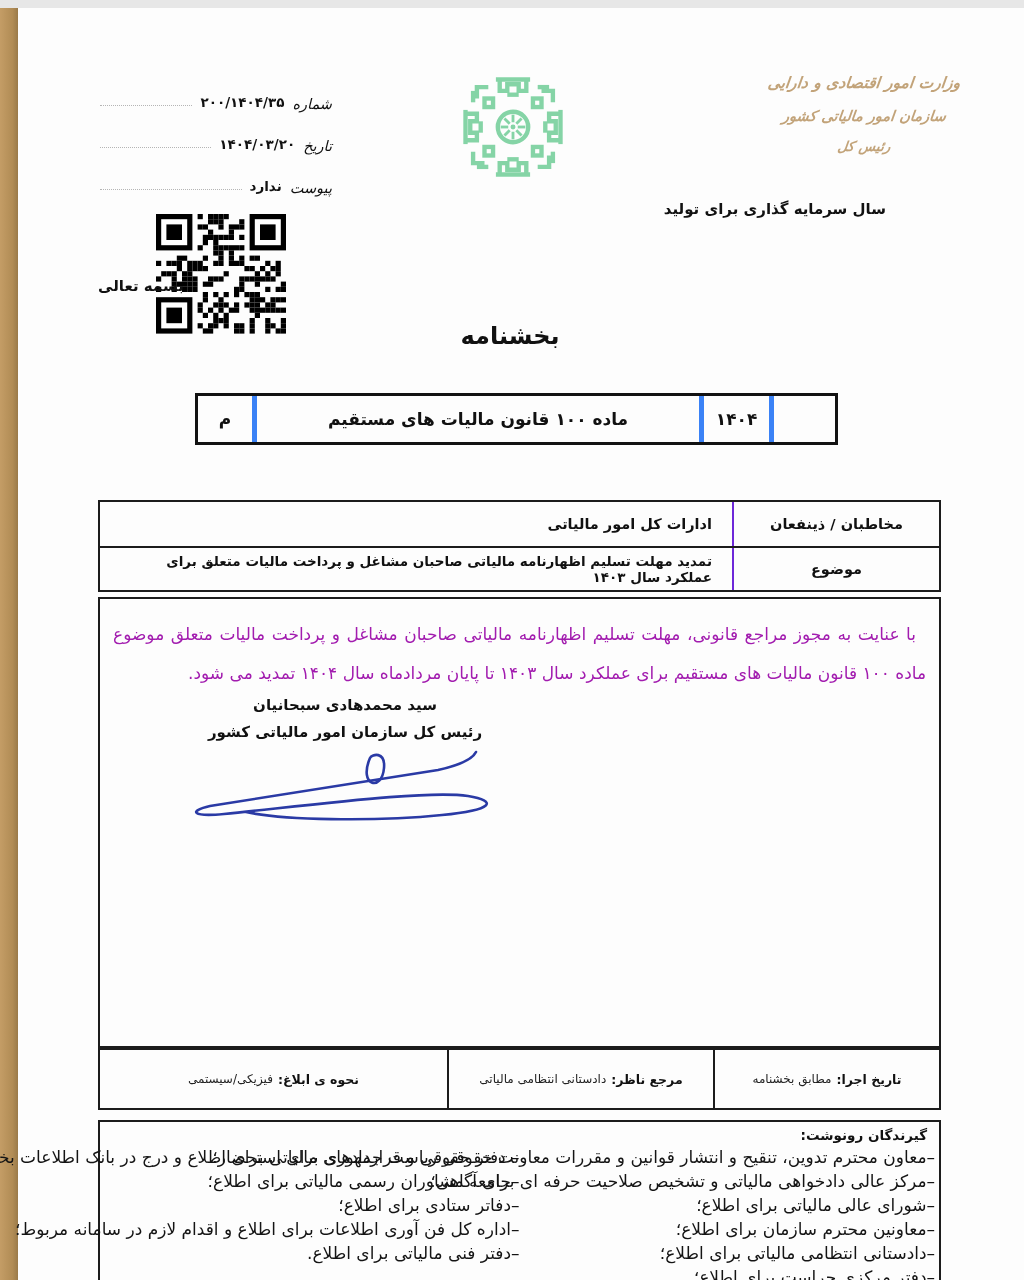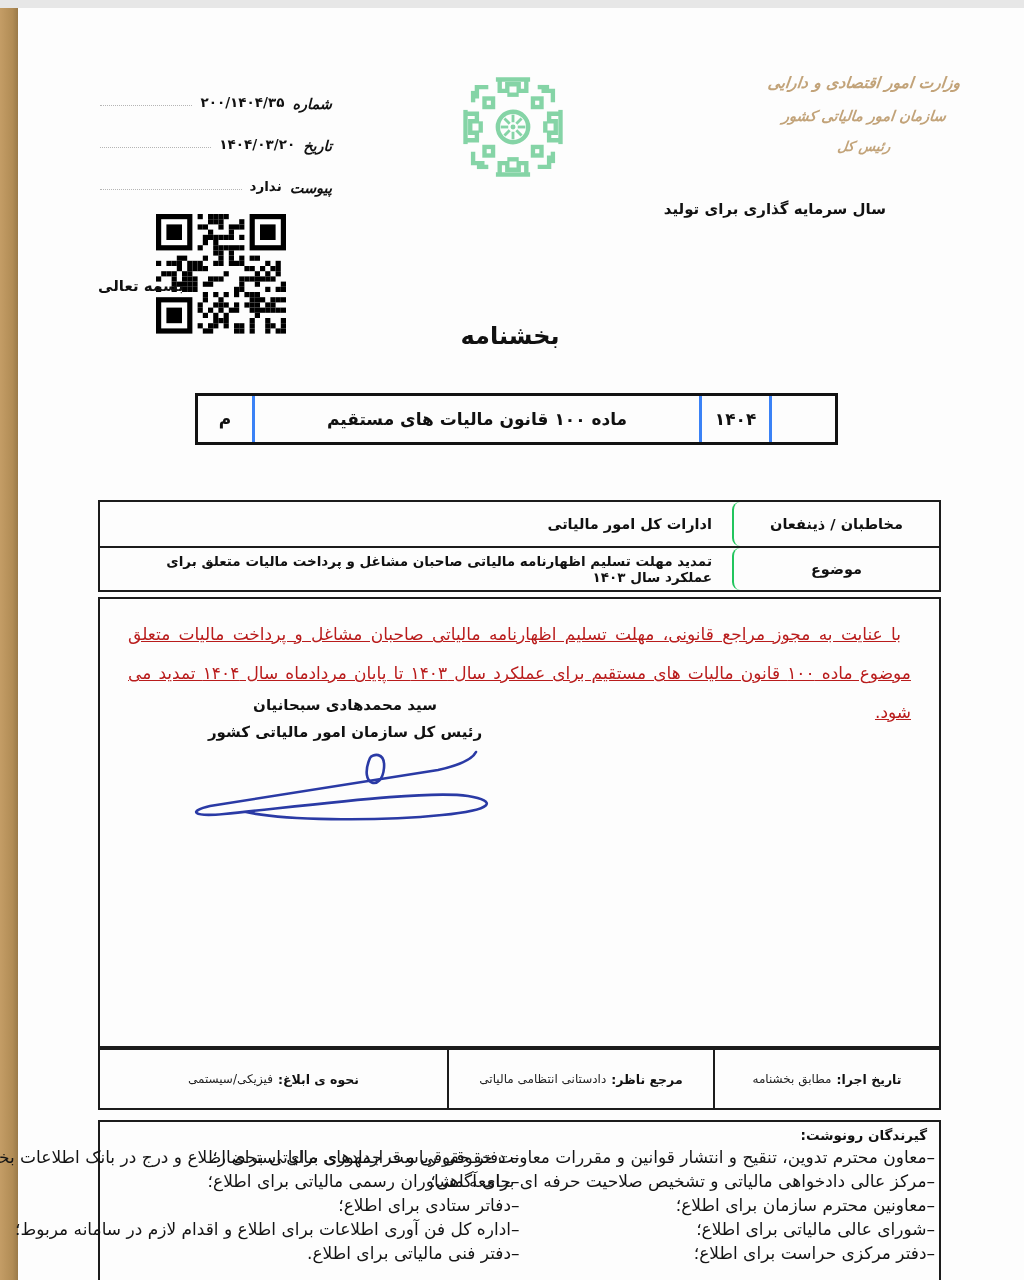--- a/index.html
+++ b/index.html
@@ -8,21 +8,21 @@
   .page { position:relative; width:1024px; height:1280px; background:#fdfdfd; overflow:hidden; direction:rtl; }
 
   
   .scan-top { position:absolute; left:0; top:0; width:1024px; height:8px; background:#e7e7e7; }
   .scan-left { position:absolute; left:0; top:8px; width:18px; height:1272px;
                background:linear-gradient(90deg,#c49d66 0%,#b18c55 70%,#9a7a49 100%); }
 
   
   .ref-block { position:absolute; left:98px; top:86px; width:236px; }
   .ref-row { display:flex; align-items:flex-end; height:26px; margin-bottom:16px; }
-  .ref-label { font-size:14.5px; font-style:italic; font-weight:700; margin-right:2px; margin-left:8px; white-space:nowrap; }
+  .ref-label { font-size:14.5px; font-style:italic; font-weight:400; margin-right:2px; margin-left:8px; white-space:nowrap; }
   .ref-value { font-weight:bold; font-size:13.5px; white-space:nowrap; padding-bottom:2px; }
   .ref-leader { flex:1; border-bottom:1.5px dotted #b5b5b5; margin:0 8px 6px 2px; min-width:18px; }
 
   
   .logo-wrap { position:absolute; left:456px; top:70px; width:114px; height:114px; }
 
   
   .letterhead { position:absolute; left:706px; top:74px; width:316px; text-align:center; color:#c2a379; }
   .lh1 { font-size:15.5px; font-style:italic; font-weight:600; transform:skewX(-6deg); margin-bottom:16px; }
   .lh2 { font-size:14.5px; font-style:italic; font-weight:600; transform:skewX(-6deg); margin-bottom:14px; }
@@ -32,38 +32,38 @@
   .qr { position:absolute; left:154px; top:212px; width:134px; height:122px; }
 
   
   .slogan   { position:absolute; left:98px; top:200px; width:788px; text-align:right; font-size:15px; font-weight:bold; }
   .bismillah{ position:absolute; left:98px; top:277px; width:788px; text-align:left; font-size:15px; font-weight:bold; }
   .doc-type { position:absolute; left:114px; top:322px; width:792px; text-align:center; font-size:24px; font-weight:bold; }
 
   
   .class-table { position:absolute; left:195px; top:393px; width:643px; height:52px;
                  border:3px solid #121212; display:flex; direction:rtl; }
-  .class-cell { border-left:3px solid #3b82f6; display:flex; align-items:center; justify-content:center;
+  .class-cell { border-left:5px solid #3b82f6; display:flex; align-items:center; justify-content:center;
                 font-weight:bold; font-size:17px; }
   .class-cell:last-child { border-left:none; }
   .cc-serial { width:66px; } .cc-year { width:70px; } .cc-title { flex:1; } .cc-code { width:54px; }
 
   
   .aud-table { position:absolute; left:98px; top:500px; width:843px; border:2px solid #1c1c1c; }
   .aud-row { display:flex; direction:rtl; height:44px; }
   .aud-row + .aud-row { border-top:2px solid #1c1c1c; }
-  .aud-label { width:207px; border-left:2px solid #22c55e; display:flex; align-items:center; justify-content:center;
-               font-weight:bold; font-size:14.5px;border-radius:8px; }
+  .aud-label { width:207px; border-left:2px solid #6d28d9; display:flex; align-items:center; justify-content:center;
+               font-weight:bold; font-size:14.5px; }
   .aud-value { flex:1; display:flex; align-items:center; font-weight:bold; }
   .aud-value.start { justify-content:flex-start; padding:0 20px; font-size:14.5px; }
   .aud-value.center { justify-content:center; font-size:13.5px; padding:0 20px; }
 
   
   .body-box { position:absolute; left:98px; top:597px; width:843px; height:451px; border:2px solid #1c1c1c; }
-  .body-text { margin:16px 28px 0; font-size:17px; line-height:2.3; text-align:justify; text-indent:10px; color:#b91c1c;text-decoration:underline; }
+  .body-text { margin:16px 13px 0; font-size:17px; line-height:2.3; text-align:justify; text-indent:10px; color:#a21caf; }
 
   
   .sig-block { position:absolute; left:175px; top:696px; width:340px; text-align:center; }
   .sig-name  { font-size:15px; font-weight:bold; margin-bottom:9px; }
   .sig-title { font-size:15px; font-weight:bold; }
   .sig-svg { position:absolute; left:158px; top:742px; width:360px; height:84px; }
 
   
   .meta-row { position:absolute; left:98px; top:1048px; width:843px; height:62px; border:2px solid #1c1c1c;
               display:flex; direction:rtl; }
@@ -406,22 +406,23 @@
       <span class="val">فیزیکی/سیستمی</span>
     </div>
   </div>
 
   <div class="cc-box">
     <div class="cc-header">گیرندگان رونوشت:</div>
     <div class="cc-cols">
       <div class="cc-col cc-col-right">
         <div class="cc-item">–معاون محترم تدوین، تنقیح و انتشار قوانین و مقررات معاونت حقوقی ریاست جمهوری برای استحضار؛</div>
         <div class="cc-item">–مرکز عالی دادخواهی مالیاتی و تشخیص صلاحیت حرفه ای برای آگاهی؛</div>
+        <div class="cc-item">–شورای عالی مالیاتی برای اطلاع؛</div>
         <div class="cc-item">–معاونین محترم سازمان برای اطلاع؛</div>
-        <div class="cc-item">–شورای عالی مالیاتی برای اطلاع؛</div>
+        <div class="cc-item">–دادستانی انتظامی مالیاتی برای اطلاع؛</div>
         <div class="cc-item">–دفتر مرکزی حراست برای اطلاع؛</div>
       </div>
       <div class="cc-col cc-col-left">
         <div class="cc-item">– دفتر حقوقی و قراردادهای مالیاتی برای اطلاع و درج در بانک اطلاعات بخشنامه‌ها؛</div>
         <div class="cc-item">–جامعه مشاوران رسمی مالیاتی برای اطلاع؛</div>
         <div class="cc-item">–دفاتر ستادی برای اطلاع؛</div>
         <div class="cc-item">–اداره کل فن آوری اطلاعات برای اطلاع و اقدام لازم در سامانه مربوط؛</div>
         <div class="cc-item">–دفتر فنی مالیاتی برای اطلاع.</div>
       </div>
     </div>

